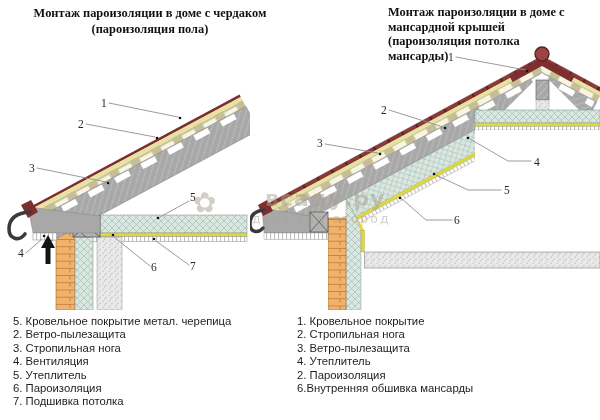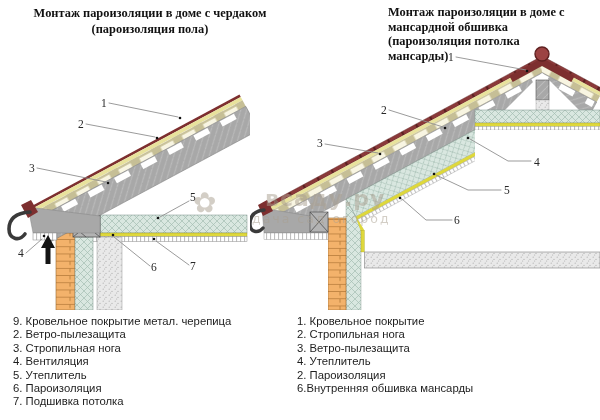--- a/index.html
+++ b/index.html
@@ -25,21 +25,21 @@
 <body>
 
 <div class="stage">
 
   <div class="title title-left">
     <div>Монтаж пароизоляции в доме с чердаком</div>
     <div>(пароизоляция пола)</div>
   </div>
   <div class="title title-right">
     <div>Монтаж пароизоляции в доме с</div>
-    <div>мансардной обшивка</div>
+    <div>мансардной крышей</div>
     <div>(пароизоляция потолка</div>
     <div>мансарды)</div>
   </div>
 
   <svg style="left:0;top:60px;" width="250" height="250" viewBox="0 0 250 250">
     <defs>
       <pattern id="insL" width="7" height="7" patternUnits="userSpaceOnUse">
         <rect width="7" height="7" fill="#d9e7e0"></rect>
         <path d="M0,7 L7,0 M0,0 L7,7" stroke="#a3bdb2" stroke-width="0.7"></path>
       </pattern>
@@ -254,21 +254,21 @@
       <text x="254" y="154">5</text>
       <text x="204" y="184">6</text>
     </g>
   </svg>
 
   <div class="wm wm-logo">✿</div>
   <div class="wm wm-1">всаду.ру</div>
   <div class="wm wm-2">дача сад огород</div>
 
   <div class="legend legend-left">
-    <div class="legend-row">9. Кровельное покрытие метал. черепица</div>
+    <div class="legend-row">5. Кровельное покрытие метал. черепица</div>
     <div class="legend-row">2. Ветро-пылезащита</div>
     <div class="legend-row">3. Стропильная нога</div>
     <div class="legend-row">4. Вентиляция</div>
     <div class="legend-row">5. Утеплитель</div>
     <div class="legend-row">6. Пароизоляция</div>
     <div class="legend-row">7. Подшивка потолка</div>
   </div>
   <div class="legend legend-right">
     <div class="legend-row">1. Кровельное покрытие</div>
     <div class="legend-row">2. Стропильная нога</div>

